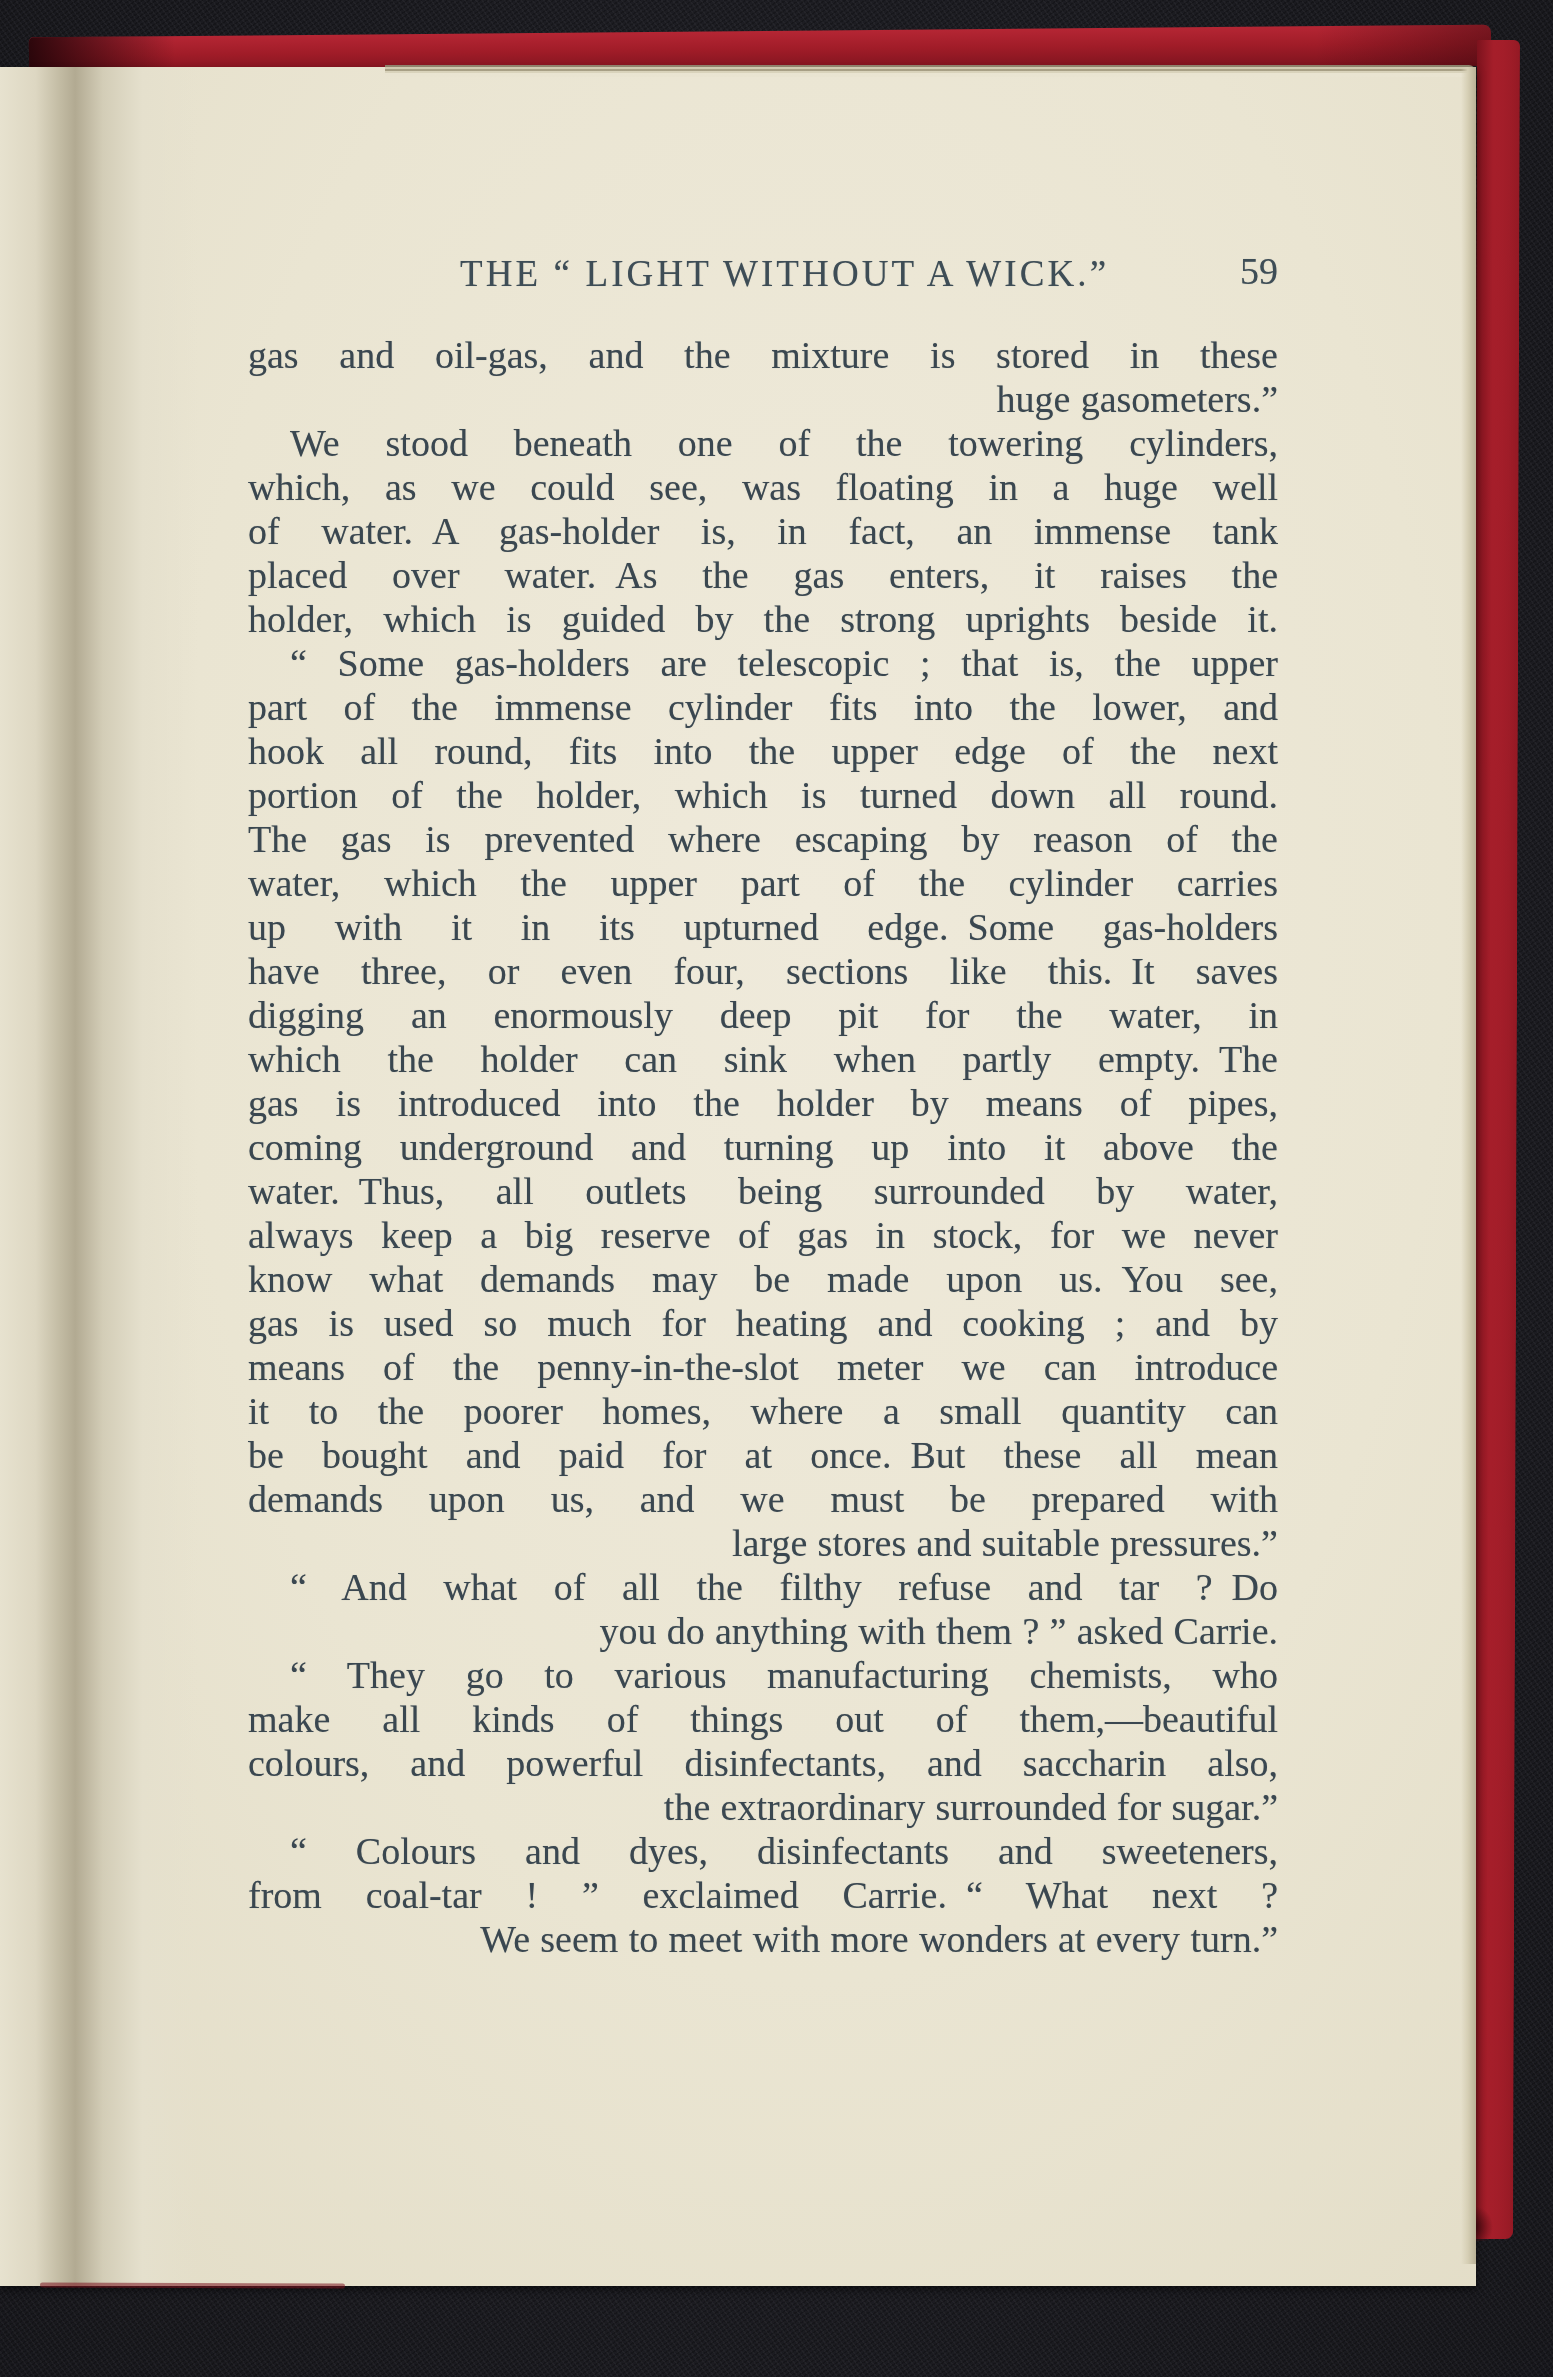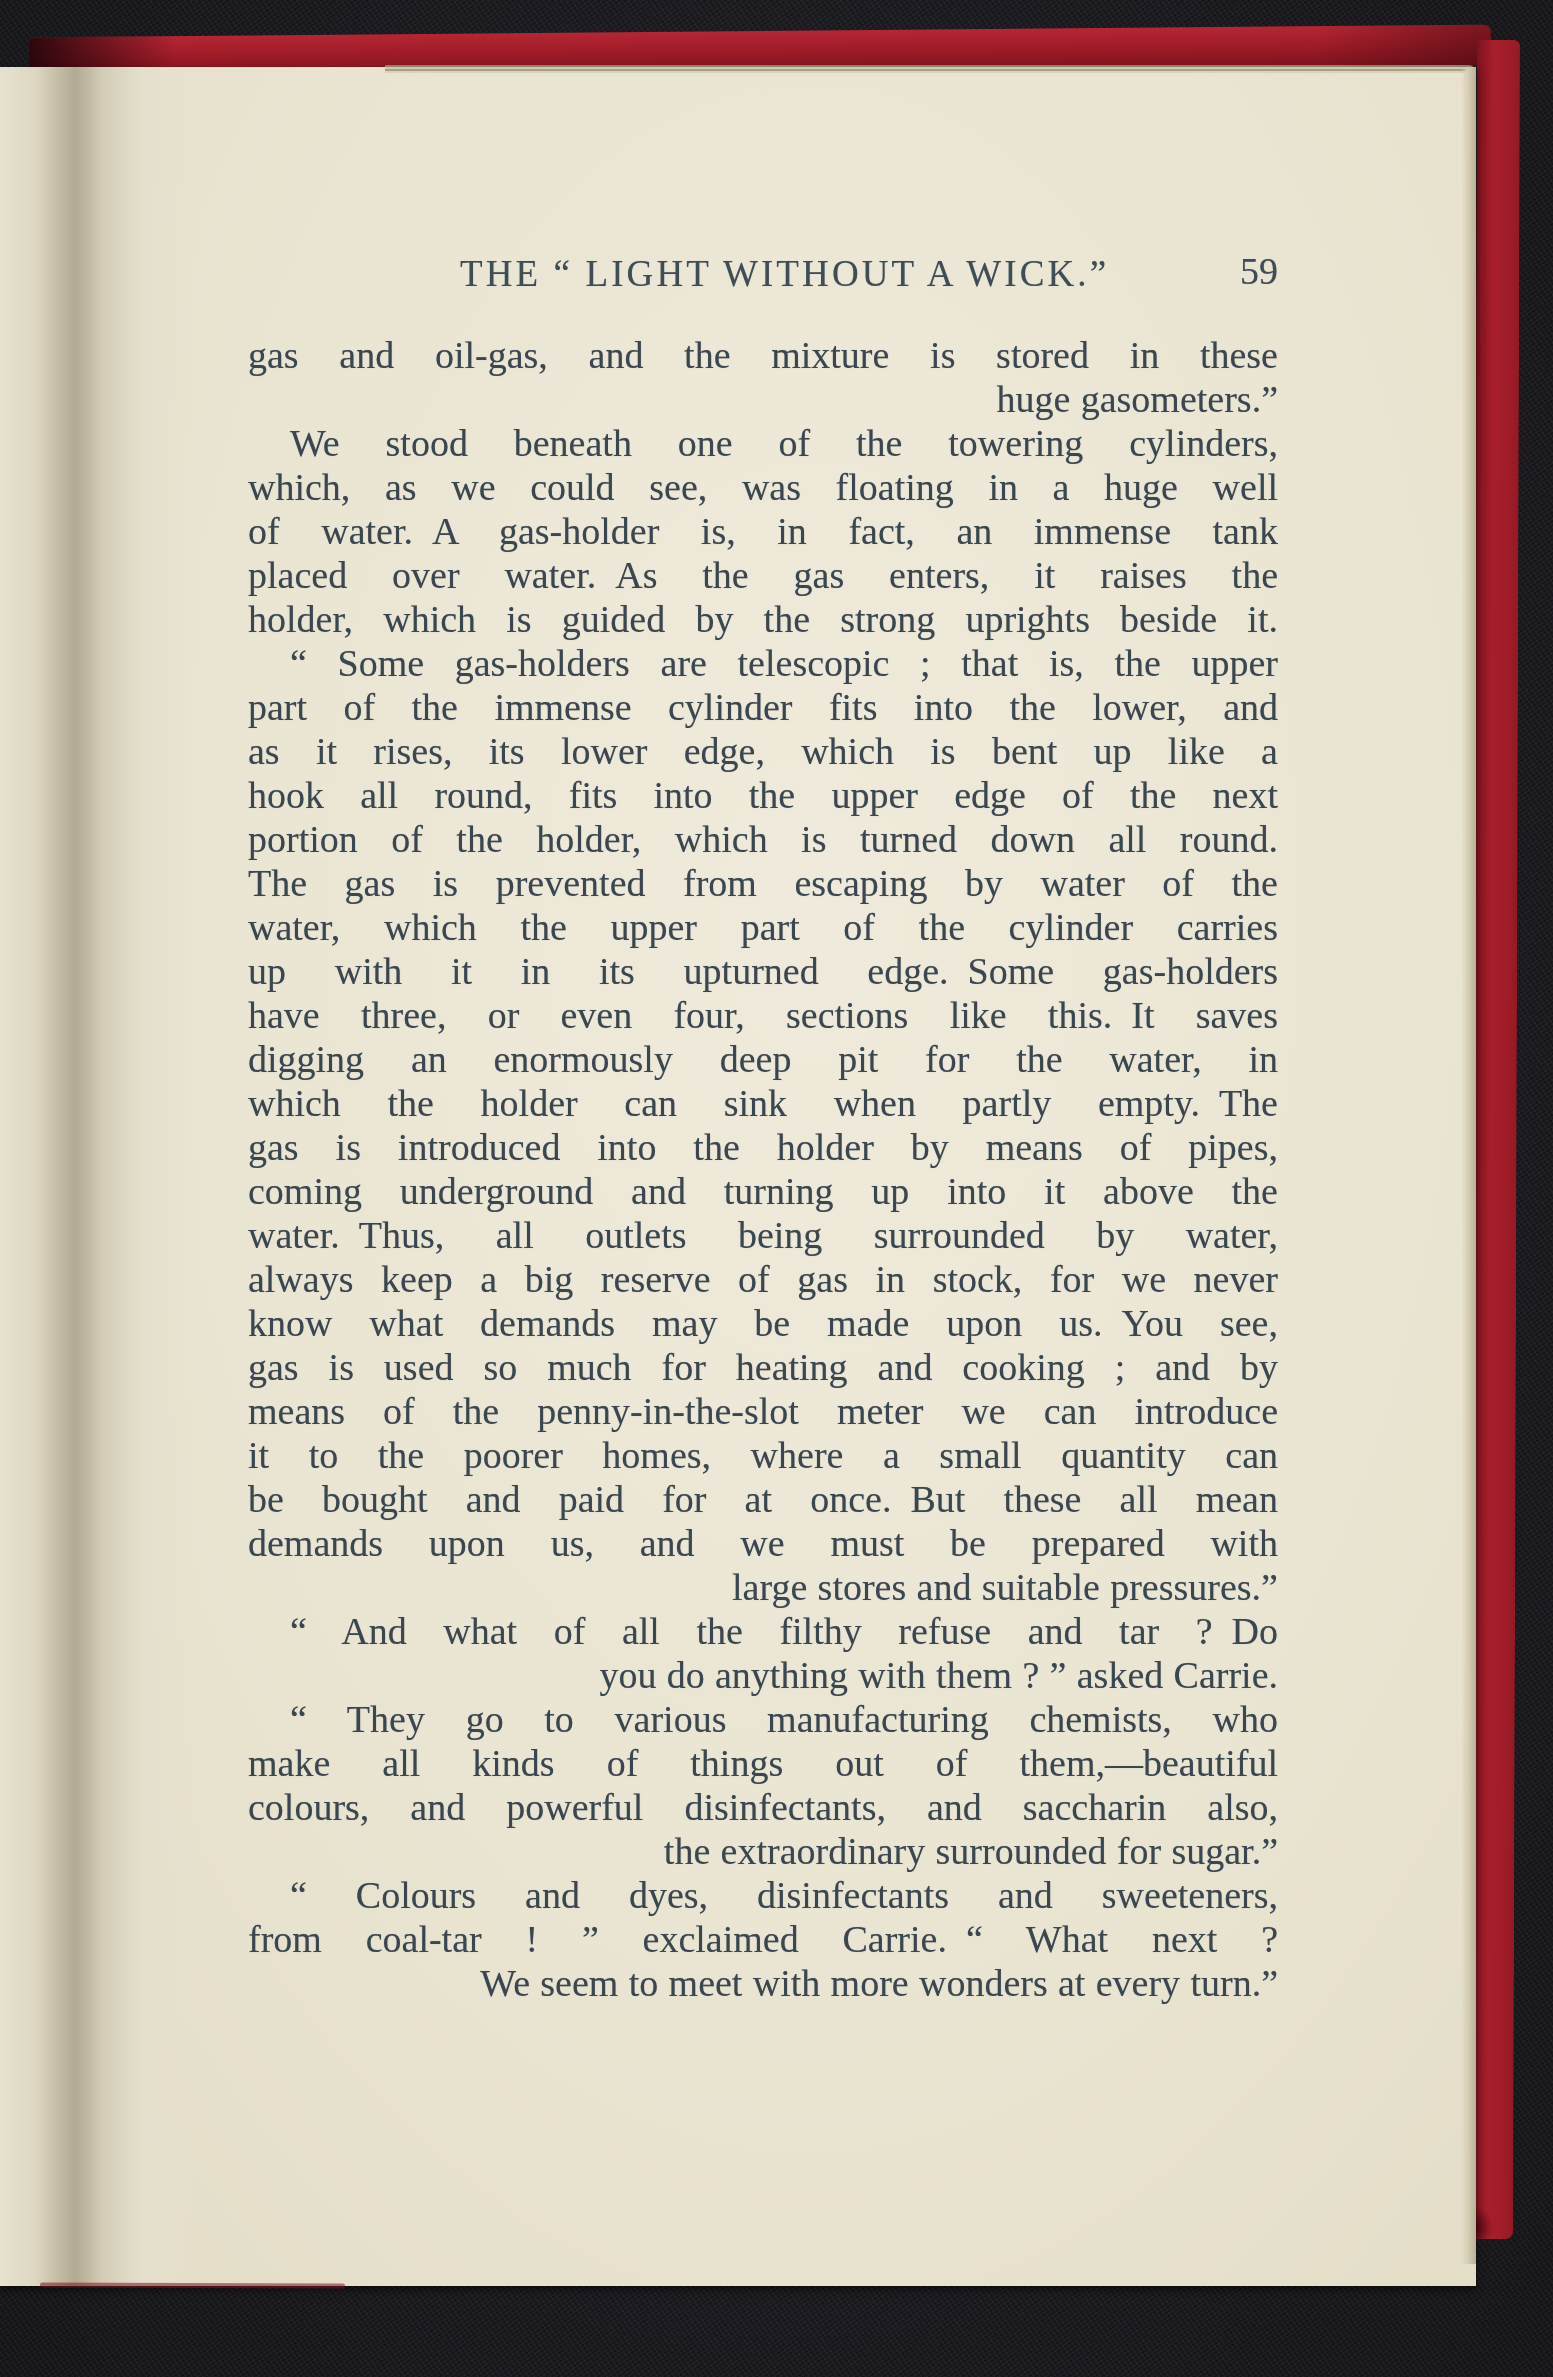--- a/index.html
+++ b/index.html
@@ -119,24 +119,23 @@
   <div class="body-text">
       <div class="line jl">gas and oil-gas, and the mixture is stored in these</div>
       <div class="line ll">huge gasometers.”</div>
       <div class="line jl ind">We stood beneath one of the towering cylinders,</div>
       <div class="line jl">which, as we could see, was floating in a huge well</div>
       <div class="line jl">of water. A gas-holder is, in fact, an immense tank</div>
       <div class="line jl">placed over water. As the gas enters, it raises the</div>
       <div class="line jl">holder, which is guided by the strong uprights beside it.</div>
       <div class="line jl ind">“ Some gas-holders are telescopic ; that is, the upper</div>
       <div class="line jl">part of the immense cylinder fits into the lower, and</div>
-      <div class="line jl">as it rises, its lower edge, which is bent up like a</div>
       <div class="line jl">hook all round, fits into the upper edge of the next</div>
       <div class="line jl">portion of the holder, which is turned down all round.</div>
-      <div class="line jl">The gas is prevented from escaping by water of the</div>
+      <div class="line jl">The gas is prevented where escaping by reason of the</div>
       <div class="line jl">water, which the upper part of the cylinder carries</div>
       <div class="line jl">up with it in its upturned edge. Some gas-holders</div>
       <div class="line jl">have three, or even four, sections like this. It saves</div>
       <div class="line jl">digging an enormously deep pit for the water, in</div>
       <div class="line jl">which the holder can sink when partly empty. The</div>
       <div class="line jl">gas is introduced into the holder by means of pipes,</div>
       <div class="line jl">coming underground and turning up into it above the</div>
       <div class="line jl">water. Thus, all outlets being surrounded by water,</div>
       <div class="line jl">always keep a big reserve of gas in stock, for we never</div>
       <div class="line jl">know what demands may be made upon us. You see,</div>

